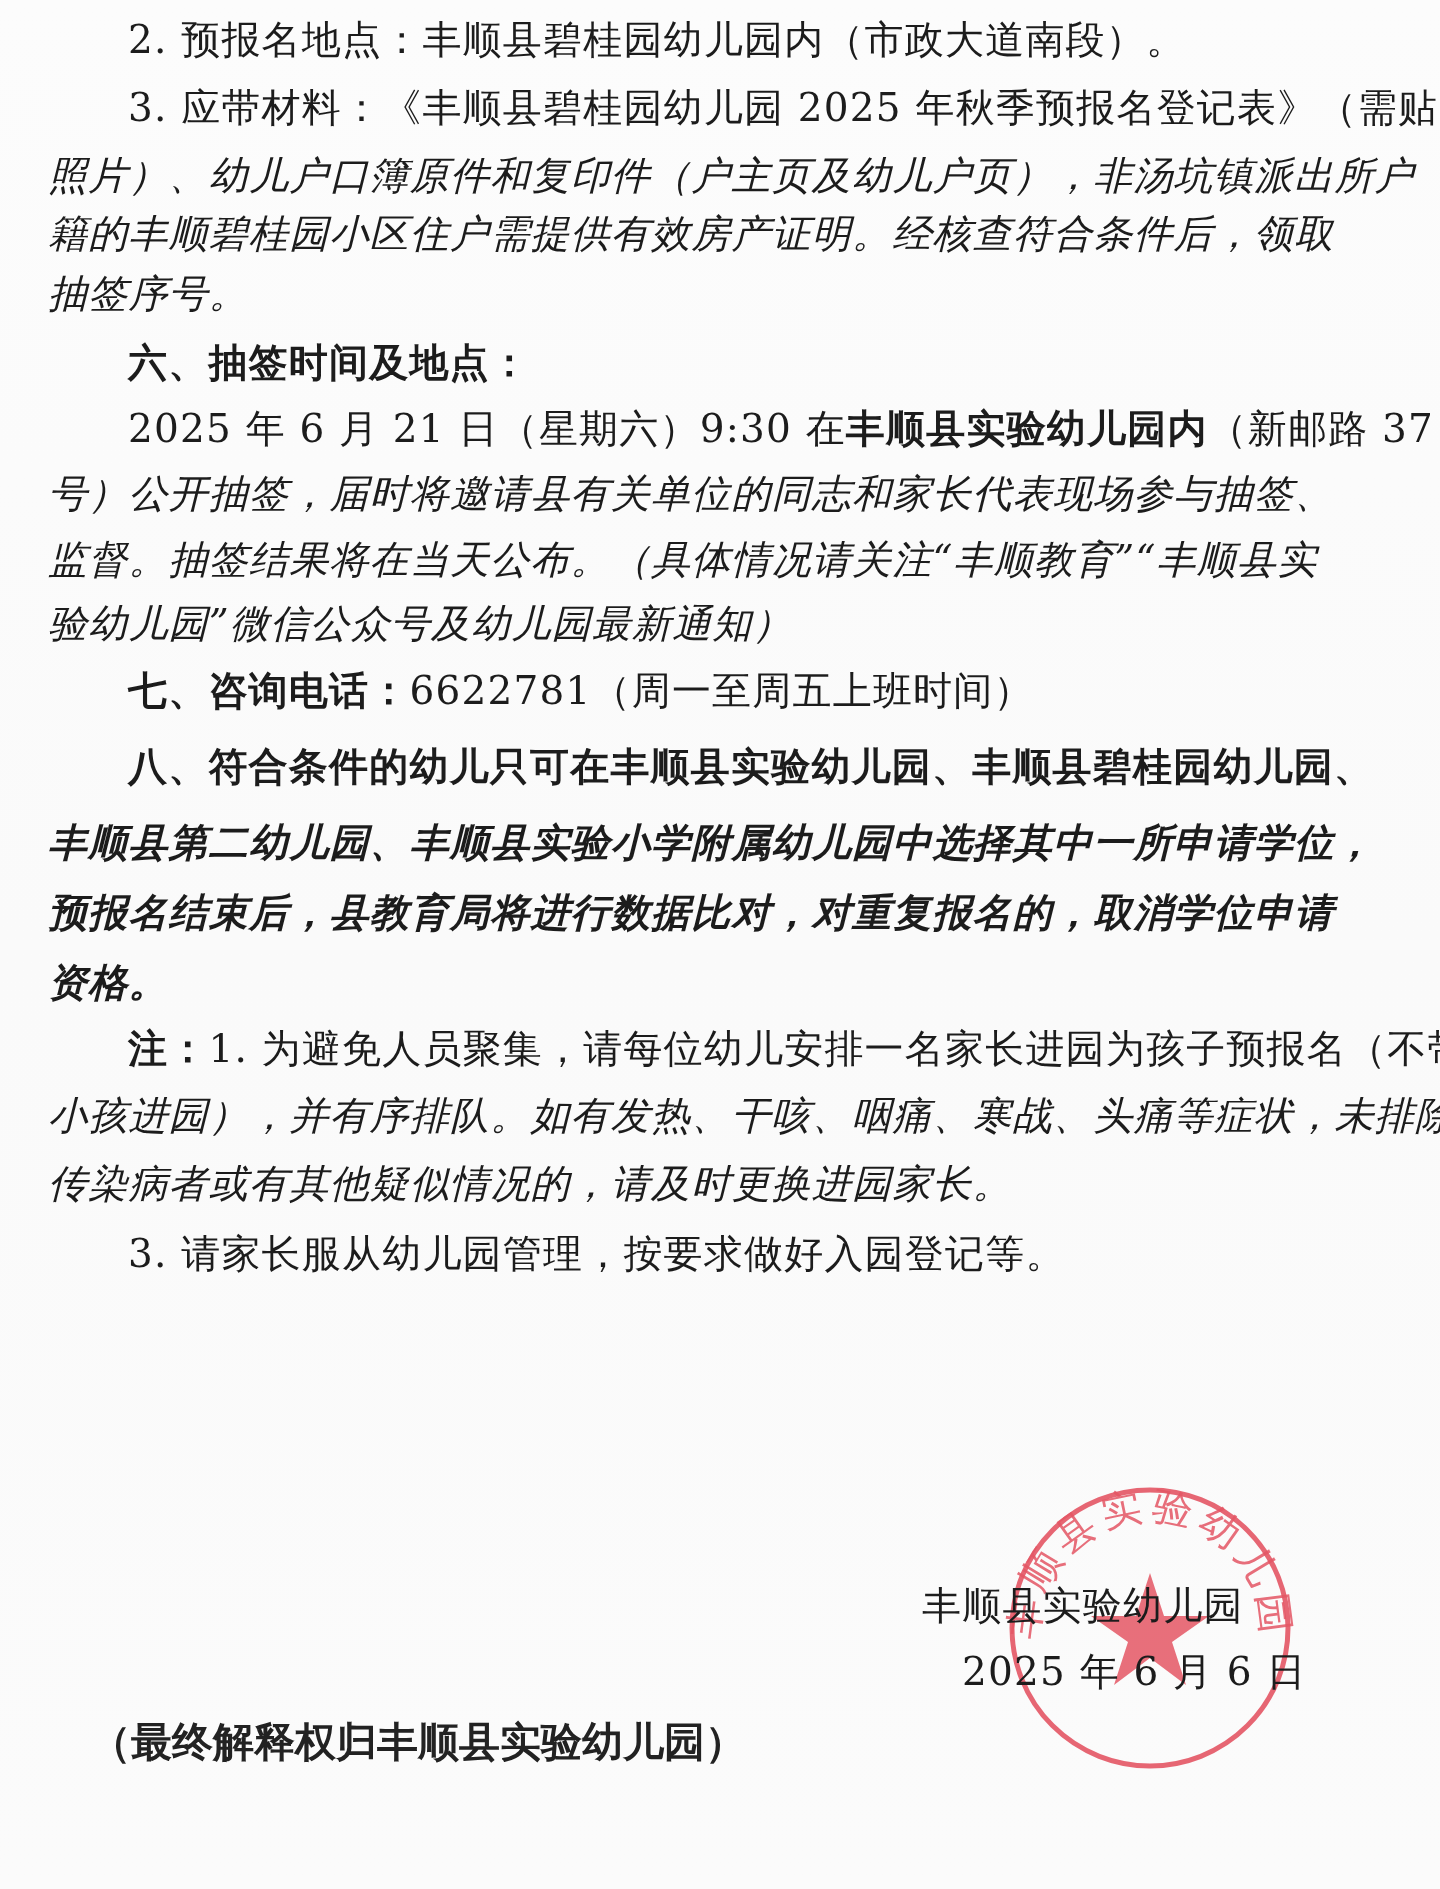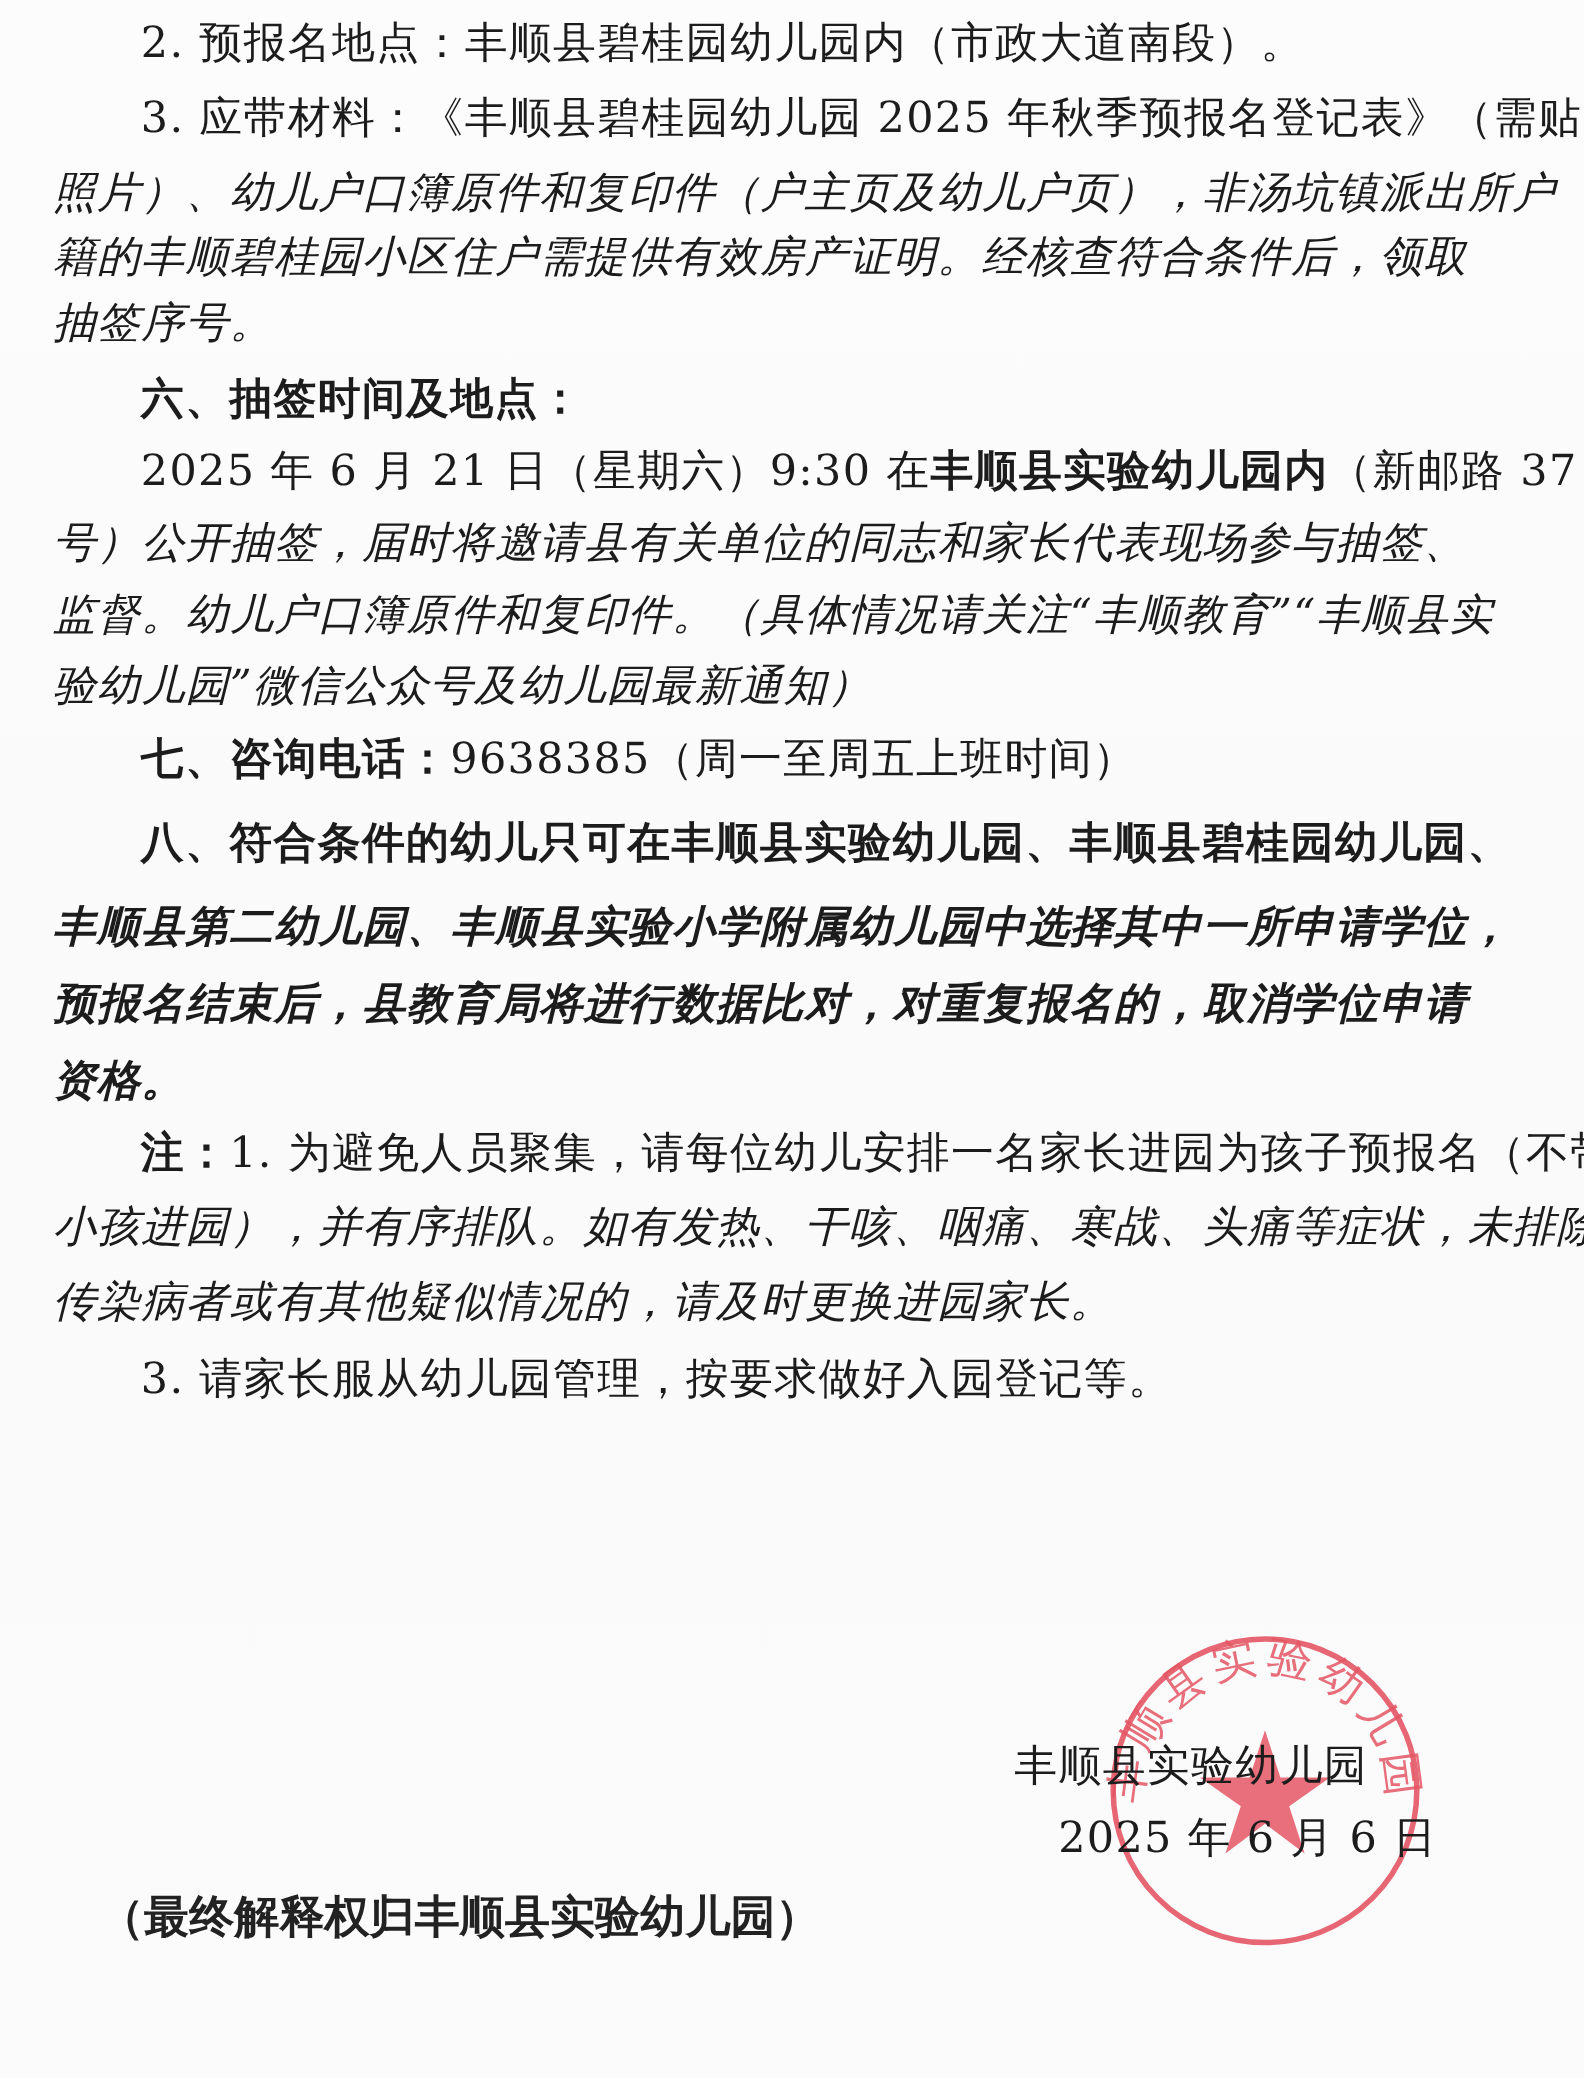--- a/index.html
+++ b/index.html
@@ -70,25 +70,25 @@
   <div class="line flush" style="top:152px;">照片）、幼儿户口簿原件和复印件（户主页及幼儿户页），非汤坑镇派出所户</div>
   <div class="line flush" style="top:210px;">籍的丰顺碧桂园小区住户需提供有效房产证明。经核查符合条件后，领取</div>
   <div class="line flush" style="top:270px;">抽签序号。</div>
 
   <div class="line indent bold" style="top:338px;">六、抽签时间及地点：</div>
 
   <div class="line indent" style="top:404px;">
     <span>2025 年 6 月 21 日（星期六）9:30 在</span><span class="bold">丰顺县实验幼儿园内</span><span>（新邮路 37</span>
   </div>
   <div class="line flush" style="top:470px;">号）公开抽签，届时将邀请县有关单位的同志和家长代表现场参与抽签、</div>
-  <div class="line flush" style="top:536px;">监督。幼儿户口簿原件和复印件。（具体情况请关注“丰顺教育”“丰顺县实</div>
+  <div class="line flush" style="top:536px;">监督。抽签结果将在当天公布。（具体情况请关注“丰顺教育”“丰顺县实</div>
   <div class="line flush" style="top:600px;">验幼儿园”微信公众号及幼儿园最新通知）</div>
 
   <div class="line indent" style="top:666px;">
-    <span class="bold">七、咨询电话：</span><span>9638385</span><span>（周一至周五上班时间）</span>
+    <span class="bold">七、咨询电话：</span><span>6622781</span><span>（周一至周五上班时间）</span>
   </div>
 
   <div class="line indent bold" style="top:742px;">八、符合条件的幼儿只可在丰顺县实验幼儿园、丰顺县碧桂园幼儿园、</div>
   <div class="line flush bold" style="top:888px;">预报名结束后，县教育局将进行数据比对，对重复报名的，取消学位申请</div>
   <div class="line flush bold" style="top:818px;">丰顺县第二幼儿园、丰顺县实验小学附属幼儿园中选择其中一所申请学位，</div>
   <div class="line flush bold" style="top:958px;">资格。</div>
 
   <div class="line indent" style="top:1024px;">
     <span class="bold">注：</span><span>1. 为避免人员聚集，请每位幼儿安排一名家长进园为孩子预报名（不带</span>
   </div>

